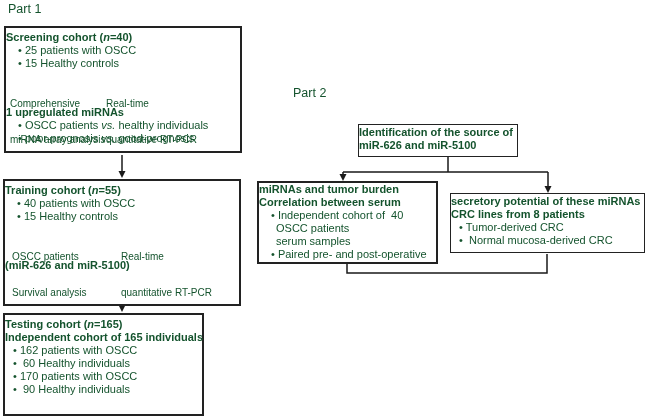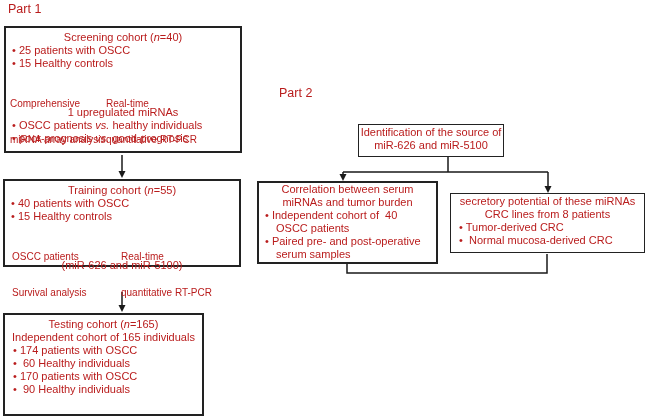--- a/index.html
+++ b/index.html
@@ -1,42 +1,42 @@
 <!DOCTYPE html>
 <html><head>
 <meta charset="utf-8">
 <style>
   html,body{margin:0;padding:0;background:#fff;}
   .canvas{
     position:relative;
     width:650px;height:418px;
     background:#ffffff;
     font-family:"Liberation Sans", sans-serif;
-    color:#b91c1c;
+    color:#14532d;
     overflow:hidden;
   }
   .part-label{
     position:absolute;
     font-size:12.5px;
     white-space:pre;
   }
   .box{
     position:absolute;
     background:#fff;
     box-sizing:border-box;
   }
   .b2{border:2px solid #222;}
   .b15{border:1.5px solid #222;}
   .line{
     font-size:11px;
     line-height:13px;
     white-space:pre;
   }
-  .center{text-align:center;}
-  .bullet{padding-left:6px;}
+  .center{font-weight:bold;}
+  .bullet{padding-left:12px;}
   .bullet8{padding-left:8px;}
   .cont{padding-left:17px;}
   .pt3{padding-top:3px;}
   .pt1{padding-top:1px;}
   .method-row{
     position:relative;
     height:36px;
   }
   .method{
     position:absolute;
@@ -69,79 +69,79 @@
       <polygon points="118.5,171 125.5,171 122,178"></polygon>
       <polygon points="118.5,305 125.5,305 122,312"></polygon>
       <polygon points="94.5,97 101.5,97 98,104"></polygon>
       <polygon points="111.5,251 118.5,251 115,258"></polygon>
       <polygon points="339.5,174 346.5,174 343,181"></polygon>
       <polygon points="544.5,186 551.5,186 548,193"></polygon>
     </g>
   </svg>
 
   <div class="part-label" style="left:8px;top:2px;">Part 1</div>
-  <div class="part-label" style="left:279px;top:86px;">Part 2</div>
+  <div class="part-label" style="left:293px;top:86px;">Part 2</div>
 
   <div class="box b2 pt3" style="left:4px;top:26px;width:238px;height:127px;">
     <div class="line center"><span>Screening cohort (</span><i>n</i><span>=40)</span></div>
     <div class="line bullet">• 25 patients with OSCC</div>
     <div class="line bullet">• 15 Healthy controls</div>
     <div class="method-row">
       <div class="method" style="left:4px;">
         <div>Comprehensive</div>
         <div>miRNA array analysis</div>
       </div>
       <div class="method" style="left:100px;">
         <div>Real-time</div>
         <div>quantitative RT-PCR</div>
       </div>
     </div>
     <div class="line center">1 upregulated miRNAs</div>
     <div class="line bullet"><span>• OSCC patients </span><i>vs.</i><span> healthy individuals</span></div>
     <div class="line bullet"><span>• poor-prognosis </span><i>vs.</i><span> good-prognosis</span></div>
   </div>
 
-  <div class="box b2 pt3" style="left:3px;top:179px;width:238px;height:88px;">
+  <div class="box b2 pt3" style="left:3px;top:179px;width:238px;height:127px;">
     <div class="line center"><span>Training cohort (</span><i>n</i><span>=55)</span></div>
     <div class="line bullet">• 40 patients with OSCC</div>
     <div class="line bullet">• 15 Healthy controls</div>
     <div class="method-row">
       <div class="method" style="left:7px;">
         <div>OSCC patients</div>
         <div>Survival analysis</div>
       </div>
       <div class="method" style="left:116px;">
         <div>Real-time</div>
         <div>quantitative RT-PCR</div>
       </div>
     </div>
     <div class="line center">(miR-626 and miR-5100)</div>
   </div>
 
   <div class="box b2 pt3" style="left:3px;top:313px;width:201px;height:103px;">
     <div class="line center"><span>Testing cohort (</span><i>n</i><span>=165)</span></div>
     <div class="line center">Independent cohort of 165 individuals</div>
-    <div class="line bullet8">• 174 patients with OSCC</div>
+    <div class="line bullet8">• 162 patients with OSCC</div>
     <div class="line bullet8">•  60 Healthy individuals</div>
     <div class="line bullet8">• 170 patients with OSCC</div>
     <div class="line bullet8">•  90 Healthy individuals</div>
   </div>
 
-  <div class="box b15 pt1" style="left:358px;top:124px;width:146px;height:33px;">
+  <div class="box b15 pt1" style="left:358px;top:124px;width:160px;height:33px;">
     <div class="line center">Identification of the source of</div>
     <div class="line center">miR-626 and miR-5100</div>
   </div>
 
   <div class="box b2" style="left:257px;top:181px;width:181px;height:83px;">
+    <div class="line center">miRNAs and tumor burden</div>
     <div class="line center">Correlation between serum</div>
-    <div class="line center">miRNAs and tumor burden</div>
     <div class="line bullet">• Independent cohort of  40</div>
     <div class="line cont">OSCC patients</div>
+    <div class="line cont">serum samples</div>
     <div class="line bullet">• Paired pre- and post-operative</div>
-    <div class="line cont">serum samples</div>
   </div>
 
   <div class="box b15 pt1" style="left:450px;top:193px;width:195px;height:60px;">
     <div class="line center">secretory potential of these miRNAs</div>
     <div class="line center">CRC lines from 8 patients</div>
     <div class="line bullet8">• Tumor-derived CRC</div>
     <div class="line bullet8">•  Normal mucosa-derived CRC</div>
   </div>
 
 </div>

